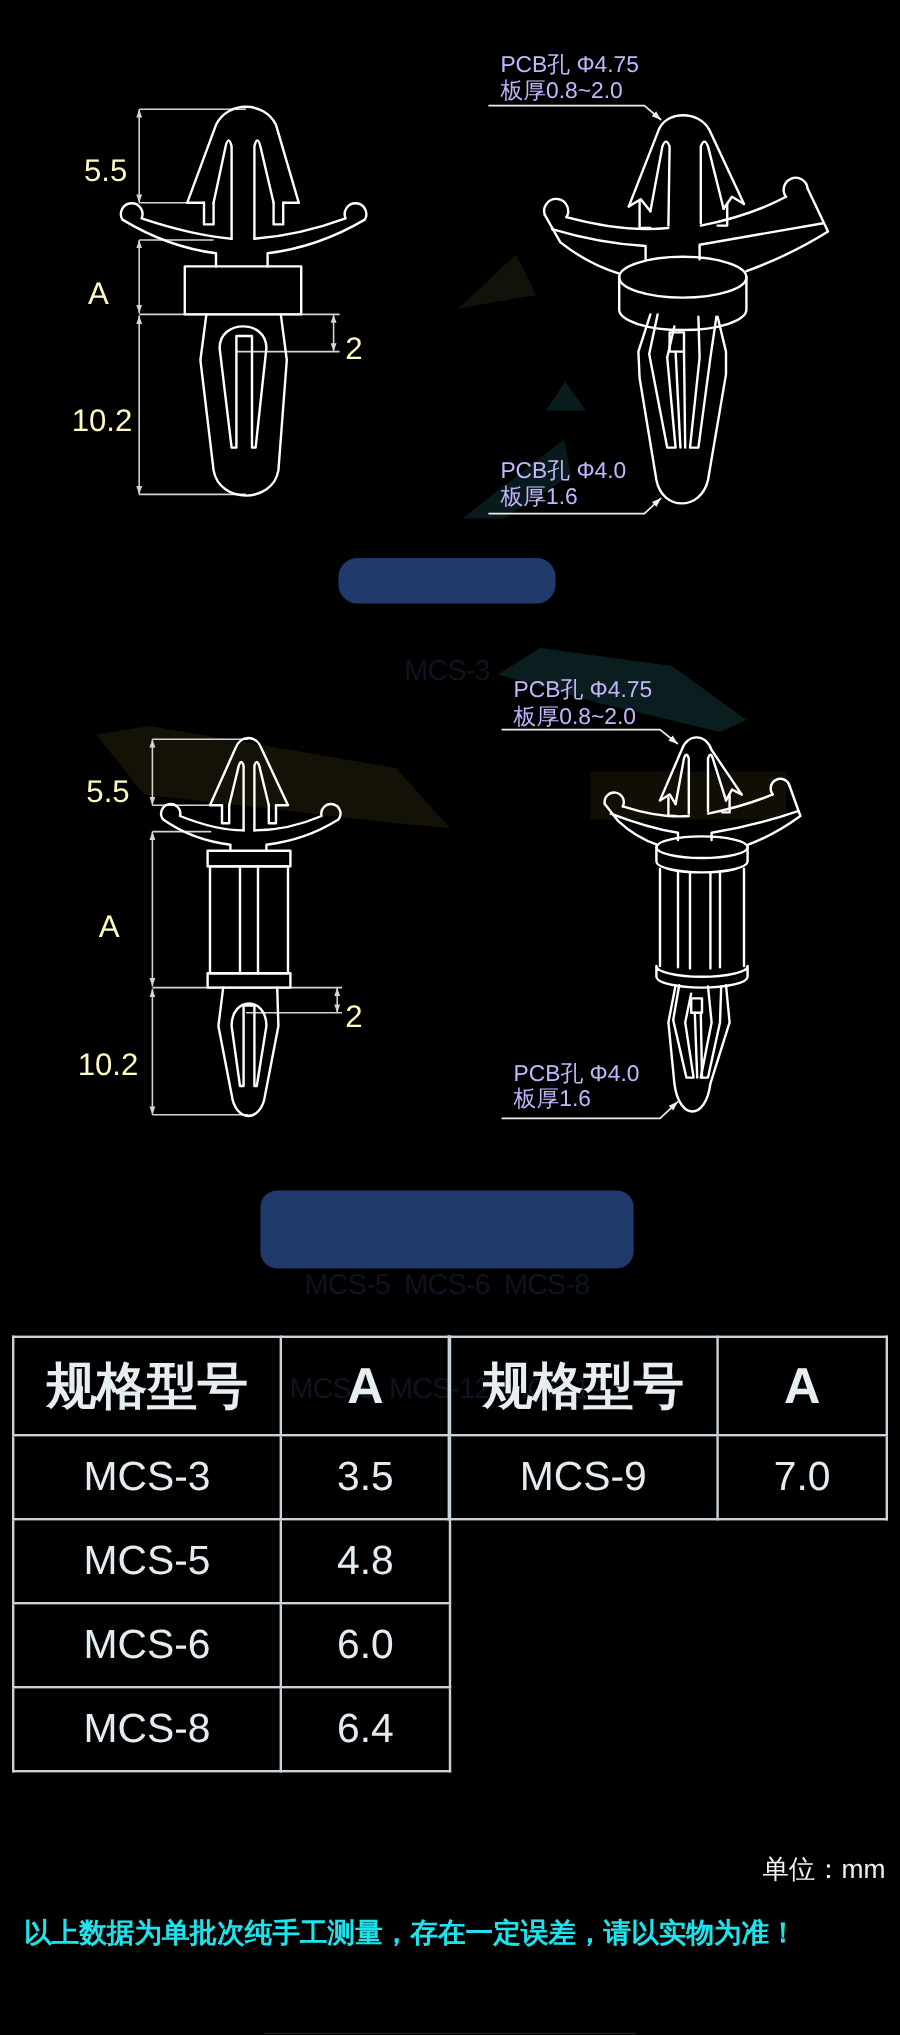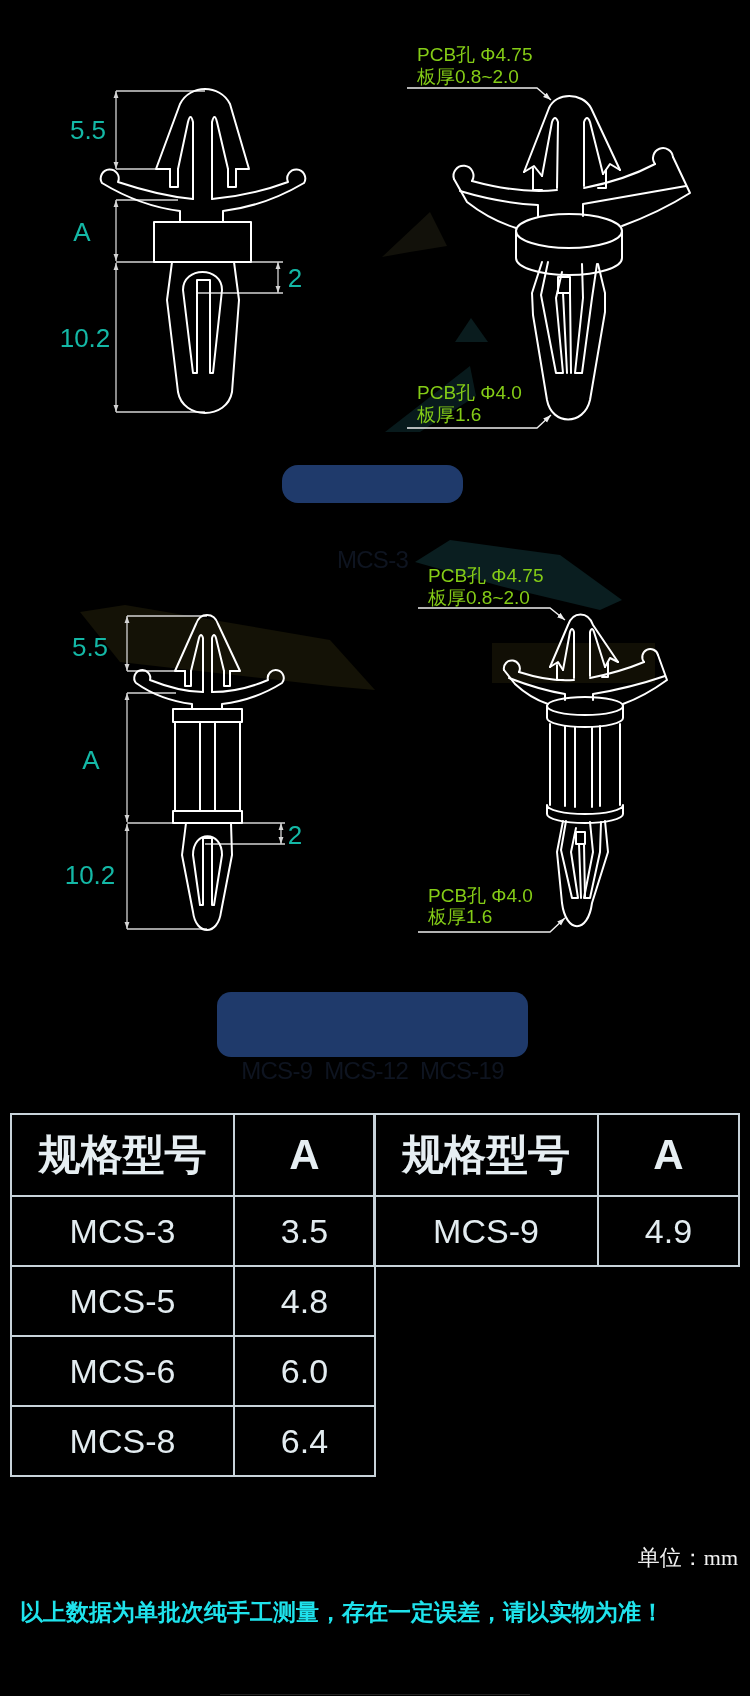--- a/index.html
+++ b/index.html
@@ -4,35 +4,35 @@
 <style>
   *{margin:0;padding:0;box-sizing:border-box;}
   html,body{background:#000;}
   body{width:750px;height:1696px;overflow:hidden;font-family:"Liberation Sans","DejaVu Sans",sans-serif;}
   #page{position:relative;width:750px;height:1696px;background:#000;overflow:hidden;}
   svg.layer{position:absolute;left:0;top:0;width:750px;height:1696px;}
   .wm polygon,.wm path{stroke:none;}
   .shape path,.shape rect,.shape ellipse{fill:none;stroke:#ffffff;stroke-width:2;stroke-linejoin:round;stroke-linecap:round;}
   .dim line,.dim path{stroke:#d4d4d4;stroke-width:1.3;fill:none;}
   .leader path{stroke:#eeeeee;stroke-width:1.4;fill:none;}
-  .lbl{position:absolute;color:#14b8a6;font-size:26px;line-height:30px;height:30px;width:76px;text-align:center;white-space:nowrap;}
+  .lbl{position:absolute;color:#fef9c3;font-size:26px;line-height:30px;height:30px;width:76px;text-align:center;white-space:nowrap;margin-top:12px;}
   .lbl.small{width:30px;}
-  .note{position:absolute;color:#84cc16;font-size:19px;line-height:22px;white-space:nowrap;}
+  .note{position:absolute;color:#c4b5fd;font-size:19px;line-height:22px;white-space:nowrap;}
   .badge{position:absolute;background:#1f3a6b;color:#0e1420;text-align:center;font-size:24px;letter-spacing:-0.7px;white-space:pre;}
   .badge.single{left:282px;top:465px;width:181px;height:38px;border-radius:16px;line-height:38px;}
   .badge.double{left:217px;top:992px;width:311px;height:65px;border-radius:14px;padding-top:6px;line-height:29px;}
   .badge .ln{display:block;}
   .spec{position:absolute;top:1113px;border-collapse:collapse;table-layout:fixed;}
   .spec.left{left:10px;width:364px;}
   .spec.right{left:373px;width:365px;}
   .spec th,.spec td{border:2px solid #c8d3da;text-align:center;vertical-align:middle;color:#e3ecf0;padding:0;}
   .spec th{height:82px;font-size:42px;font-weight:bold;color:#e6eef2;}
   .spec td{height:70px;font-size:34px;font-weight:normal;}
-  .unit{position:absolute;right:12px;top:1546px;font-size:22px;line-height:24px;color:#f2f2f2;white-space:nowrap;font-family:Liberation Serif, serif;}
-  .disclaimer{position:absolute;left:0;top:1598px;width:684px;text-align:center;font-size:23px;line-height:28px;font-weight:bold;color:#1fe3ec;white-space:nowrap;}
+  .unit{position:absolute;right:12px;top:1546px;font-size:22px;line-height:24px;color:#f2f2f2;white-space:nowrap;}
+  .disclaimer{position:absolute;left:0;top:1598px;width:684px;text-align:center;font-size:23px;line-height:28px;font-weight:bold;color:#1fe3ec;white-space:nowrap;font-family:Liberation Mono, monospace;}
   .bottom-rule{position:absolute;left:220px;top:1694px;width:310px;height:1px;background:#222;}
 </style>
 </head>
 <body>
 
 <div id="page">
 
   <svg class="layer wm" viewBox="0 0 750 1696">
     <polygon points="382,257 430,212 447,246 410,252" fill="#12110a"></polygon>
     <polygon points="455,342 471,318 488,342" fill="#0a1c1e"></polygon>
@@ -179,20 +179,21 @@
   <div class="lbl" style="left:53px;top:745px;">A</div>
   <div class="lbl" style="left:52px;top:860px;">10.2</div>
   <div class="lbl small" style="left:280px;top:820px;">2</div>
 
   <div class="note" style="left:428px;top:565px;">PCB孔 Φ4.75</div>
   <div class="note" style="left:428px;top:587px;">板厚0.8~2.0</div>
   <div class="note" style="left:428px;top:885px;">PCB孔 Φ4.0</div>
   <div class="note" style="left:428px;top:906px;">板厚1.6</div>
 
   <div class="badge double">
+    <span class="ln">MCS-5  MCS-6  MCS-8</span>
     <span class="ln">MCS-9  MCS-12  MCS-19</span>
   </div>
 
   <table class="spec left">
     <colgroup>
         <col style="width:223px">
         <col style="width:141px">
       </colgroup>
     <tbody>
         <tr>
@@ -223,21 +224,21 @@
         <col style="width:224px">
         <col style="width:141px">
       </colgroup>
     <tbody>
         <tr>
       <th>规格型号</th>
       <th>A</th>
     </tr>
     <tr>
       <td>MCS-9</td>
-      <td>4.9</td>
+      <td>7.0</td>
     </tr>
   </tbody>
     </table>
 
   <div class="unit">单位：mm</div>
   <div class="disclaimer">以上数据为单批次纯手工测量，存在一定误差，请以实物为准！</div>
   <div class="bottom-rule"></div>
 </div>
 
 </body></html>

